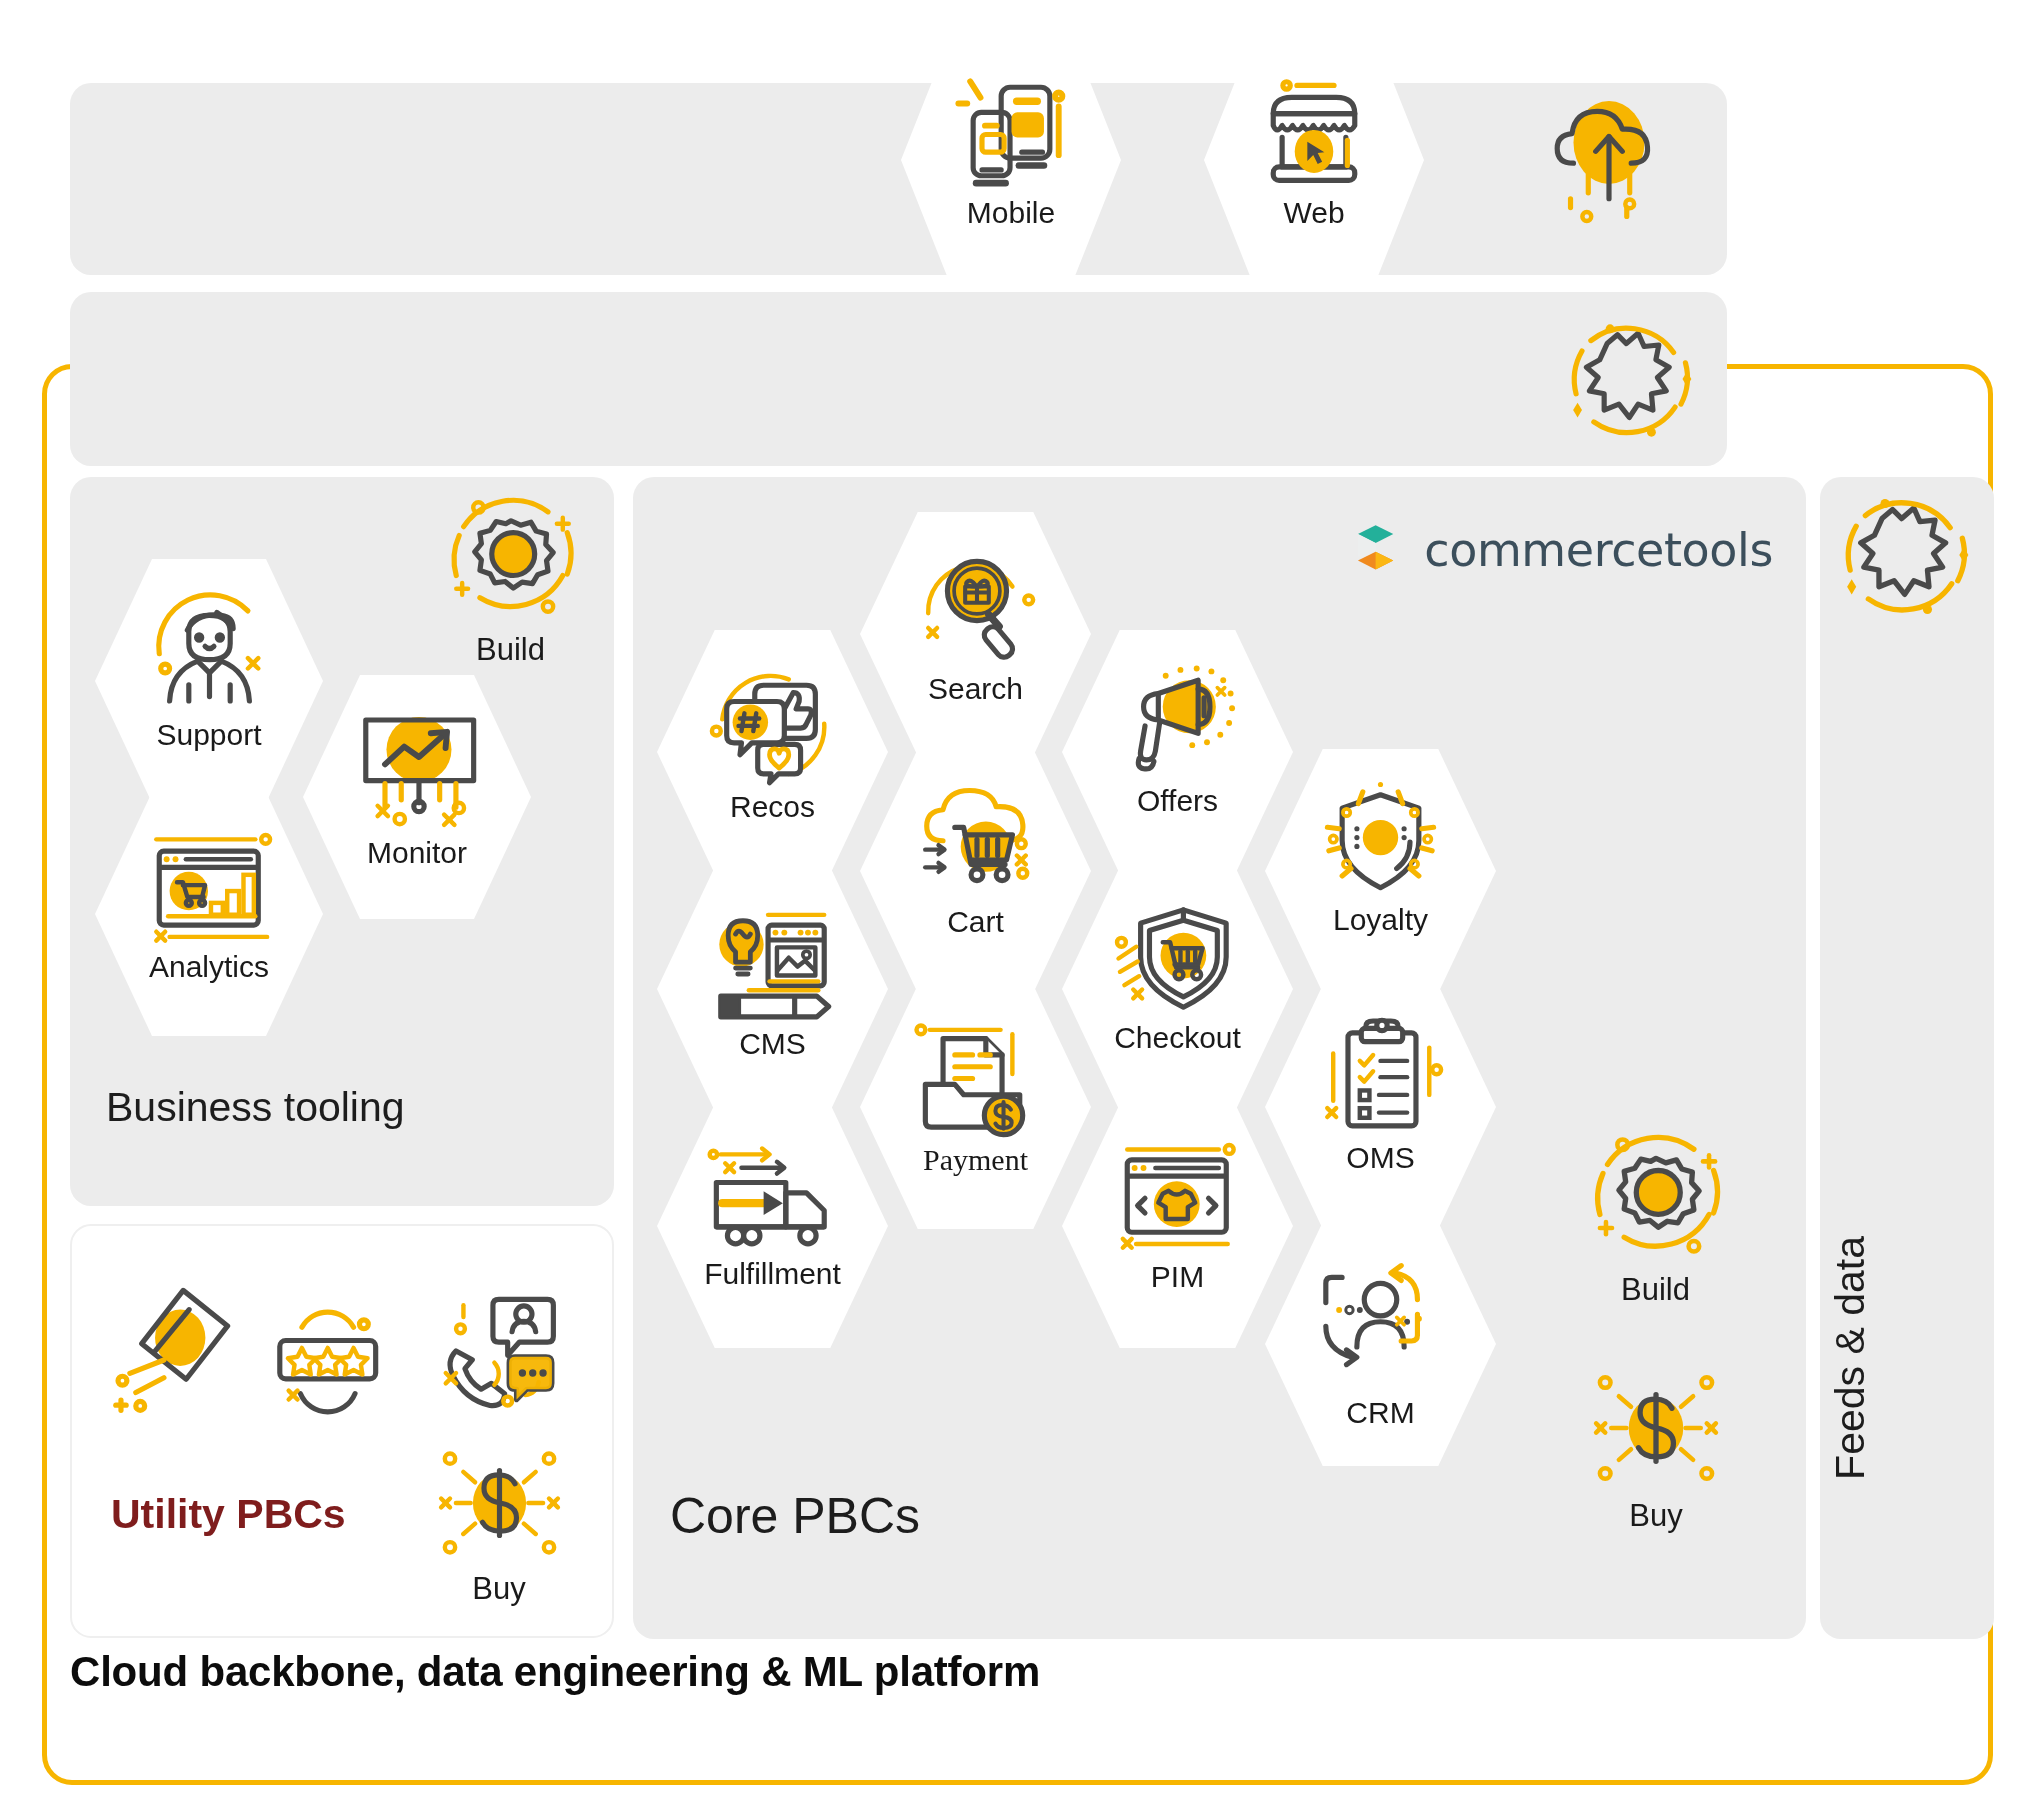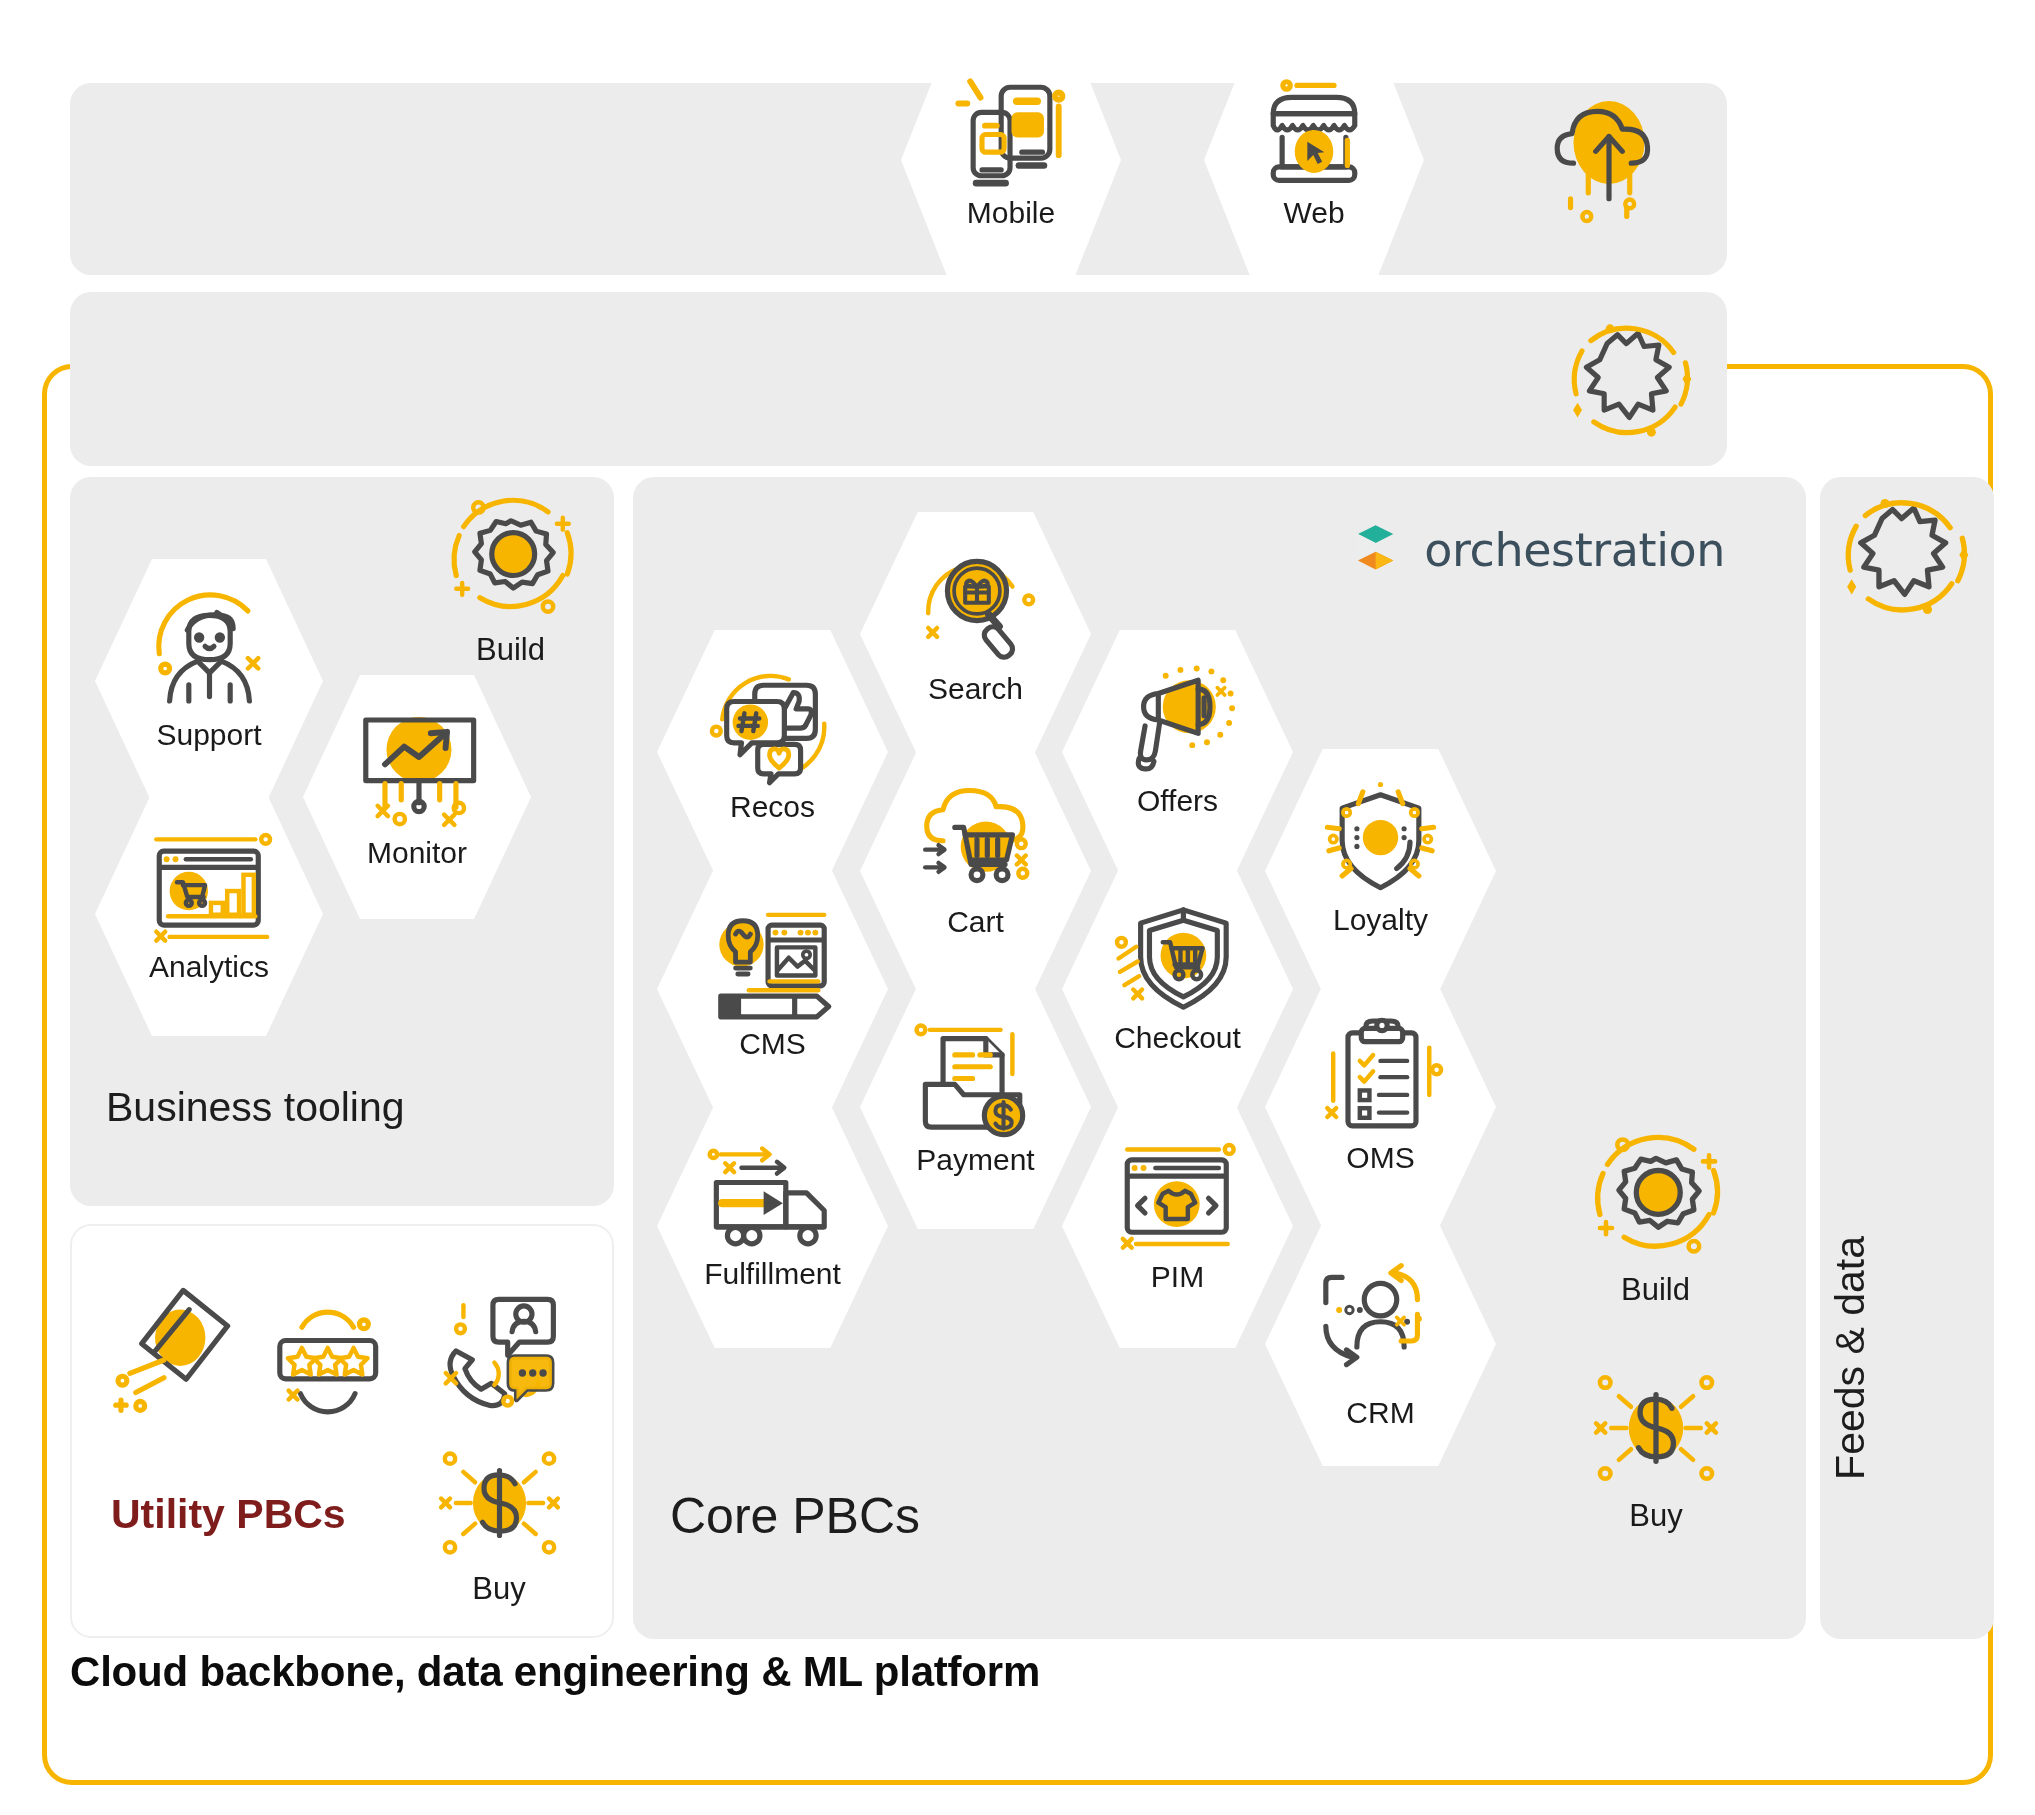--- a/index.html
+++ b/index.html
@@ -631,21 +631,21 @@
         <g fill="#fff" stroke="#4a4a4a" stroke-width="7" stroke-linejoin="round" stroke-linecap="round">
           <path d="M22 86 H62 L74 100 H150 V136 Q150 144 142 144 H30 Q22 144 22 136 Z"></path>
         </g>
         <circle cx="128" cy="128" r="26" fill="#F7B500" stroke="#4a4a4a" stroke-width="7"></circle>
         <g fill="none" stroke="#4a4a4a" stroke-width="5.5" stroke-linecap="round">
           <line x1="128" y1="110" x2="128" y2="146"></line>
           <path d="M138 120 Q134 114 126 114 Q117 114 117 122 Q117 129 128 130 Q139 131 139 138 Q139 145 128 145 Q120 145 117 139"></path>
         </g>
       </svg>
     </div>
-    <div class="hlabel" style="margin-top:6px;">Payment</div>
+    <div class="hlabel" style="margin-top:6px;font-family:Liberation Serif, serif;">Payment</div>
   </div>
 
   <div class="hex" style="left:1062px;top:630px;width:231px;height:244px;">
     <div class="glyph" style="margin-top:34px;width:133px;height:118px;">
       <svg width="133" height="118" viewBox="0 0 180 160">
         <circle cx="106" cy="58" r="36" fill="#F7B500"></circle>
         <g fill="none" stroke="#4a4a4a" stroke-width="7" stroke-linejoin="round" stroke-linecap="round">
           <path d="M118 22 L118 94 L64 76 L64 40 Z"></path>
           <path d="M64 40 Q44 42 44 58 Q44 74 64 76"></path>
           <path d="M118 34 Q134 34 134 58 Q134 82 118 82"></path>
@@ -851,21 +851,21 @@
 
   <div id="ct-logo">
     <div id="ct-mark">
       <svg width="53" height="58" viewBox="0 0 72 78">
         <polygon points="4,16 28,4 52,16 28,28" fill="#23b09a"></polygon>
         <polygon points="4,16 4,46 28,58 28,28" fill="#eceeee"></polygon>
         <polygon points="4,52 28,40 52,52 28,64" fill="#f08a1e"></polygon>
         <polygon points="28,40 52,52 52,52 28,64" fill="#fbb714"></polygon>
       </svg>
     </div>
-    <div id="ct-word">orchestration</div>
+    <div id="ct-word">commercetools</div>
   </div>
 
   <div class="sideicon" style="left:1576px;top:1125px;width:159px;">
     <div>
       <svg width="152" height="144" viewBox="0 0 200 190">
         <g fill="none" stroke="#F7B500" stroke-width="7" stroke-linecap="round">
           <path d="M36 52 A80 80 0 0 1 150 32"></path>
           <path d="M170 118 A80 80 0 0 1 58 148"></path>
           <path d="M26 118 A80 80 0 0 1 30 64"></path>
           <path d="M176 60 A80 80 0 0 1 176 116"></path>

